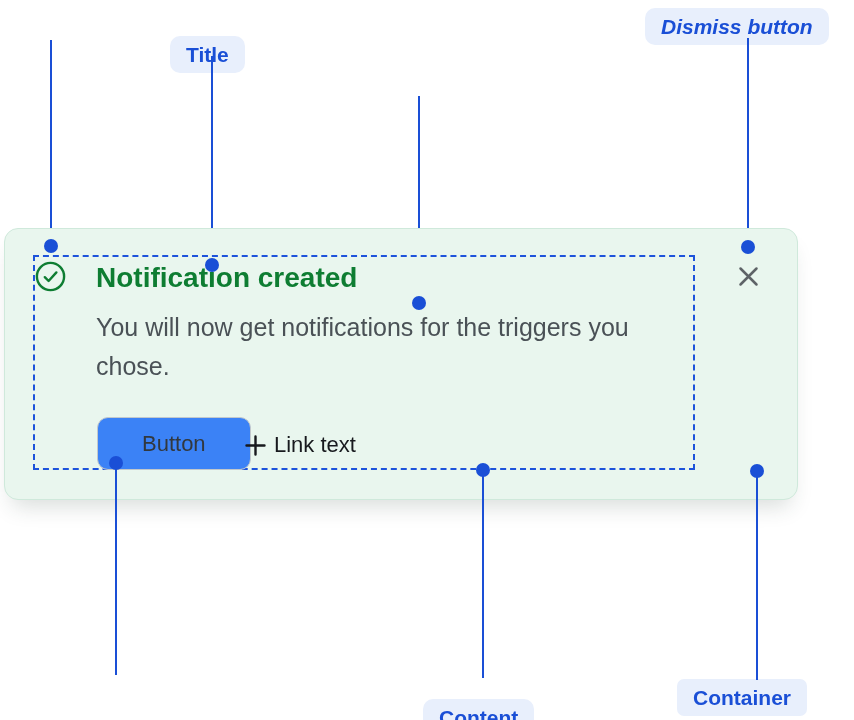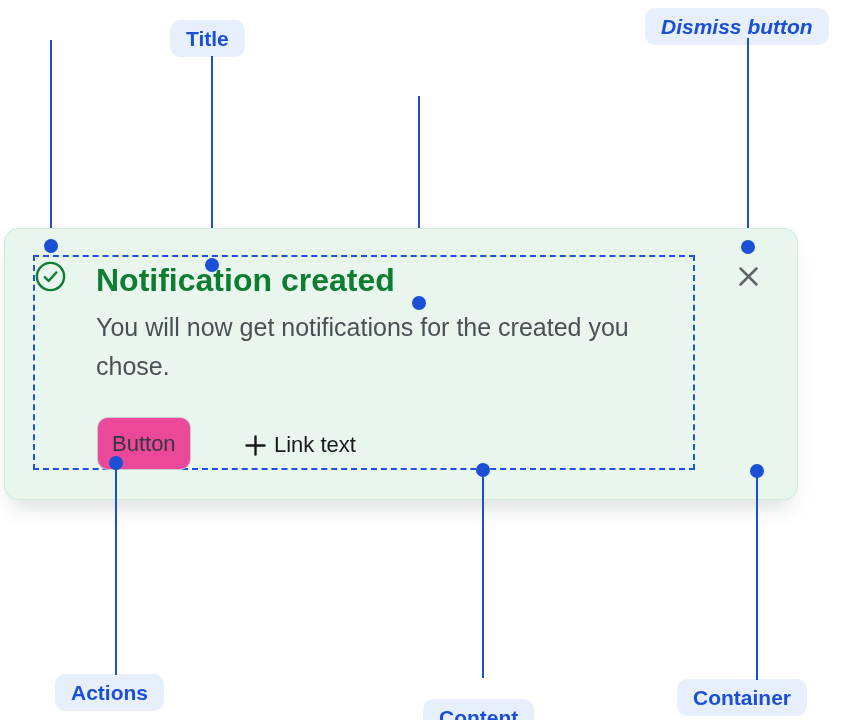--- a/index.html
+++ b/index.html
@@ -33,79 +33,78 @@
     box-sizing:border-box;
   }
   .content-outline{
     position:absolute;left:33px;top:255px;width:662px;height:215px;
     border:2.5px dashed #1D53DB;
     box-sizing:border-box;
   }
   .status-icon{position:absolute;left:35px;top:261px;width:31px;height:31px;}
   .card-title{
     position:absolute;left:96px;top:262px;
-    font-size:32px;font-weight:700;color:#0E7D32;white-space:nowrap;
+    font-size:28px;font-weight:700;color:#0E7D32;white-space:nowrap;
   }
   .card-desc{
     position:absolute;left:96px;top:308px;width:598px;
     font-size:25px;line-height:39px;color:#4A5156;
   }
   .action-button{
     position:absolute;left:97px;top:417px;height:53px;
-    background:#ec4899;
+    background:#3b82f6;
     border:1.5px solid #C2C8CC;
     border-radius:11px;
     font-family:inherit;
     font-size:22px;color:#32383E;
-    padding:0 14px;
+    padding:0 44px;
     box-sizing:border-box;
     cursor:pointer;
   }
   .action-link{
     position:absolute;left:244px;top:429px;height:32px;
     display:flex;align-items:center;gap:7px;
     font-size:22px;font-weight:500;color:#17191D;
     cursor:pointer;background:none;border:none;padding:0;
     font-family:inherit;
   }
   .dismiss-button{
     position:absolute;left:733px;top:262px;width:30px;height:30px;
     background:none;border:none;padding:2px;cursor:pointer;
   }
 </style>
 </head>
 <body>
 
 <div id="page">
 
-  <div class="pill" style="left:170px;top:20px;">Title</div>
+  <div class="pill" style="left:170px;top:36px;">Title</div>
   <div class="pill" style="left:645px;top:8px;font-style:italic;">Dismiss button</div>
 
-  <div class="pill" style="left:55px;top:674px;">Actions</div>
   <div class="pill" style="left:423px;top:677px;margin-top:22px;">Content</div>
-  <div class="pill" style="left:677px;top:679px;">Container</div>
+  <div class="pill" style="left:677px;top:679px;border-radius:7px;">Container</div>
 
   <div class="vline" style="left:49.75px;top:40px;height:206px;"></div>
   <div class="vline" style="left:210.75px;top:56px;height:208px;"></div>
   <div class="vline" style="left:417.75px;top:96px;height:207px;"></div>
   <div class="vline" style="left:746.75px;top:38px;height:209px;"></div>
 
   <div class="card"></div>
 
   <div class="content-outline"></div>
 
   <span class="status-icon">
     <svg width="31" height="31" viewBox="0 0 31 31">
       <circle cx="15.5" cy="15.5" r="13.6" fill="none" stroke="#0E7D32" stroke-width="2.4"></circle>
       <path d="M9.8 16.2 L13.6 20 L21.4 11.4" fill="none" stroke="#0E7D32" stroke-width="2.4" stroke-linecap="round" stroke-linejoin="round"></path>
     </svg>
   </span>
 
   <div class="card-title">Notification created</div>
-  <div class="card-desc">You will now get notifications for the created you chose.</div>
+  <div class="card-desc">You will now get notifications for the triggers you chose.</div>
 
   <button class="action-button">Button</button>
   <button class="action-link">
     <span style="display:inline-flex;">
       <svg width="23" height="23" viewBox="0 0 23 23">
         <path d="M11.5 2.5 V20.5 M2.5 11.5 H20.5" stroke="#17191D" stroke-width="2.4" stroke-linecap="round"></path>
       </svg>
     </span>
     <span>Link text</span>
   </button>

